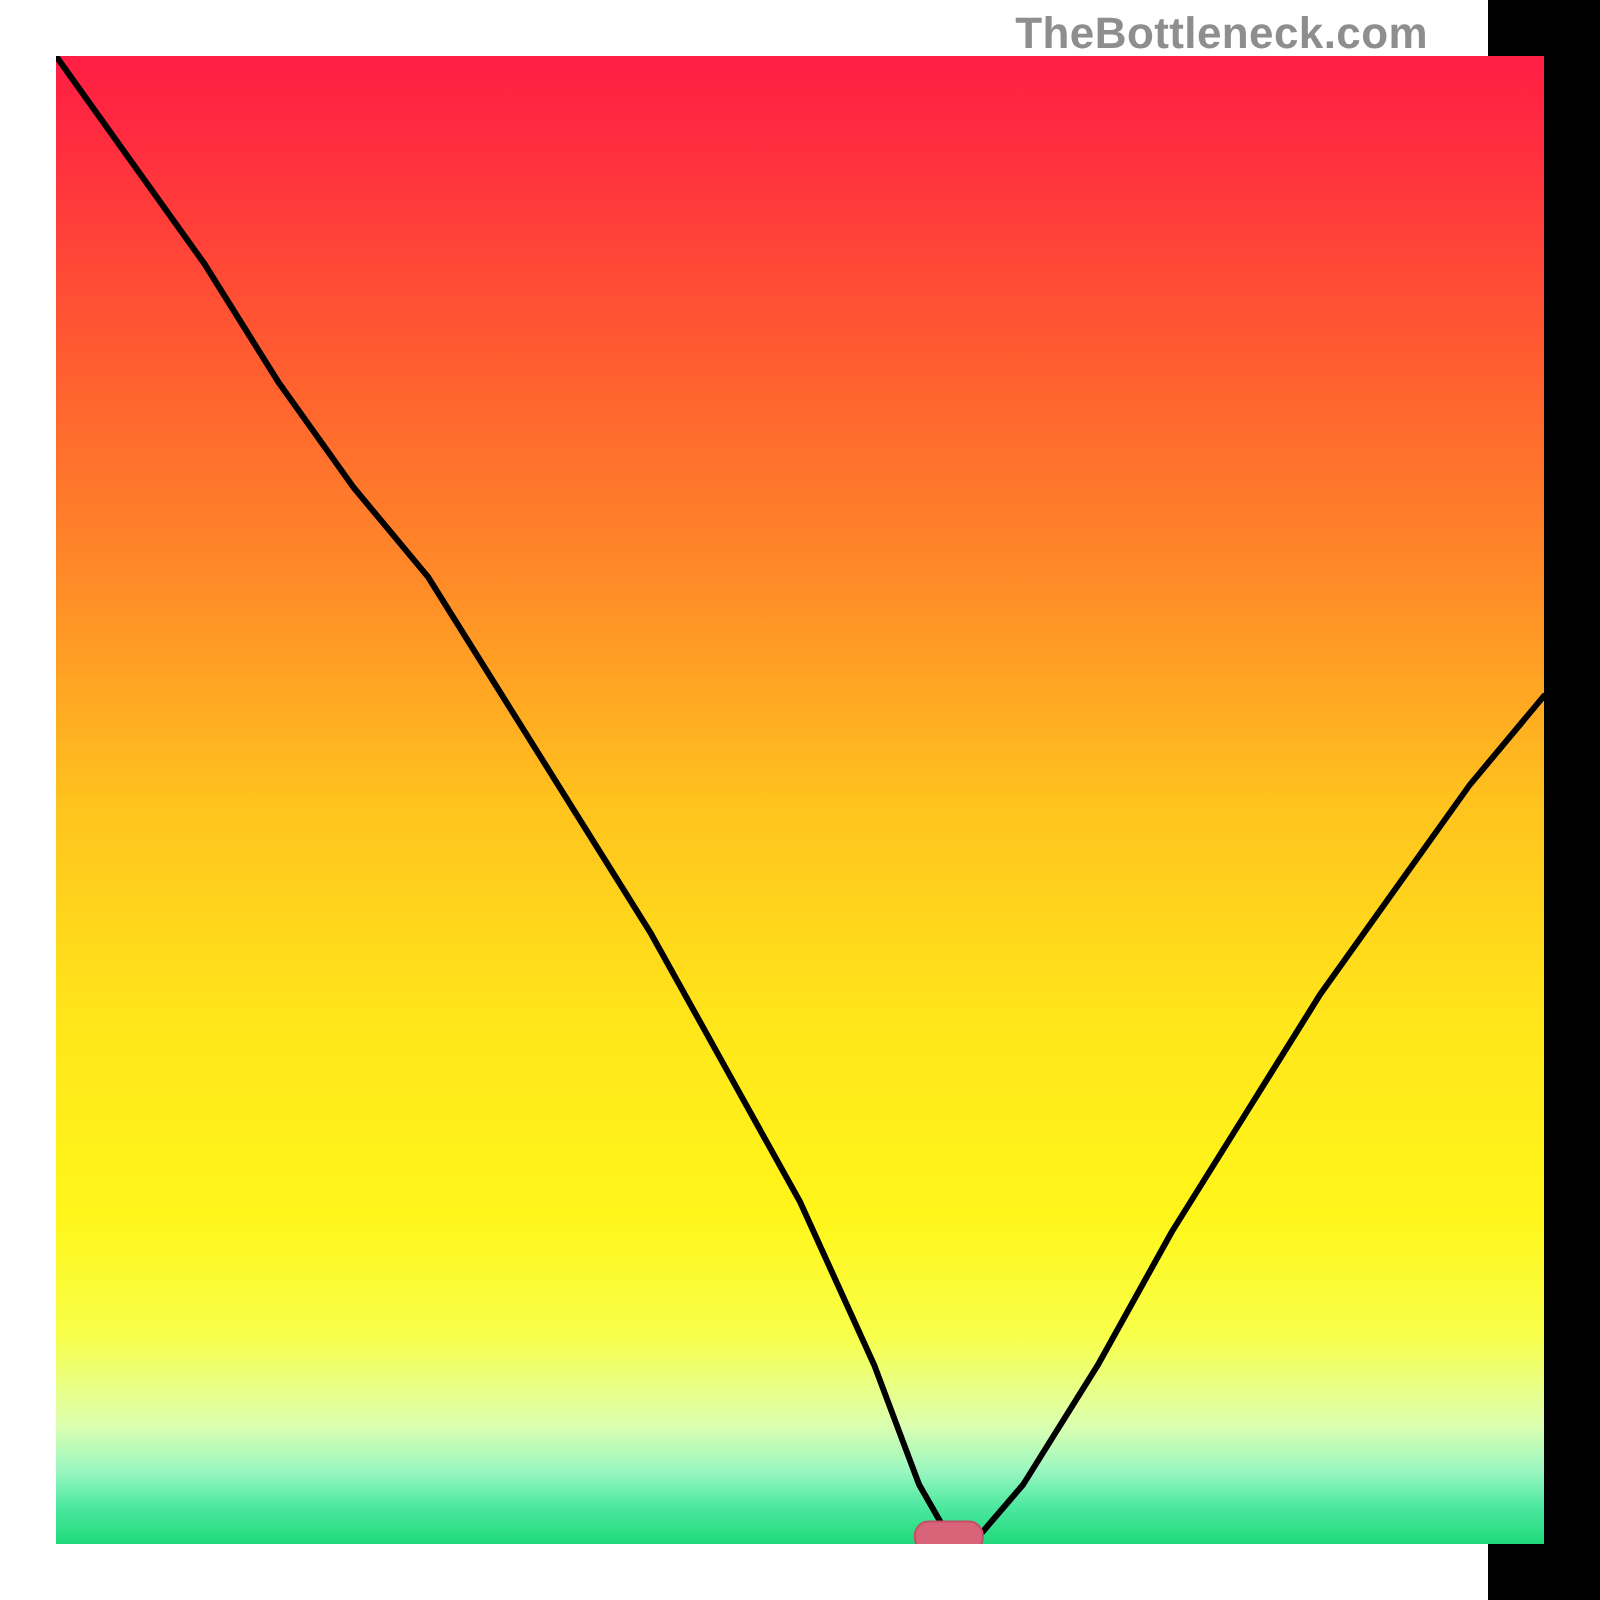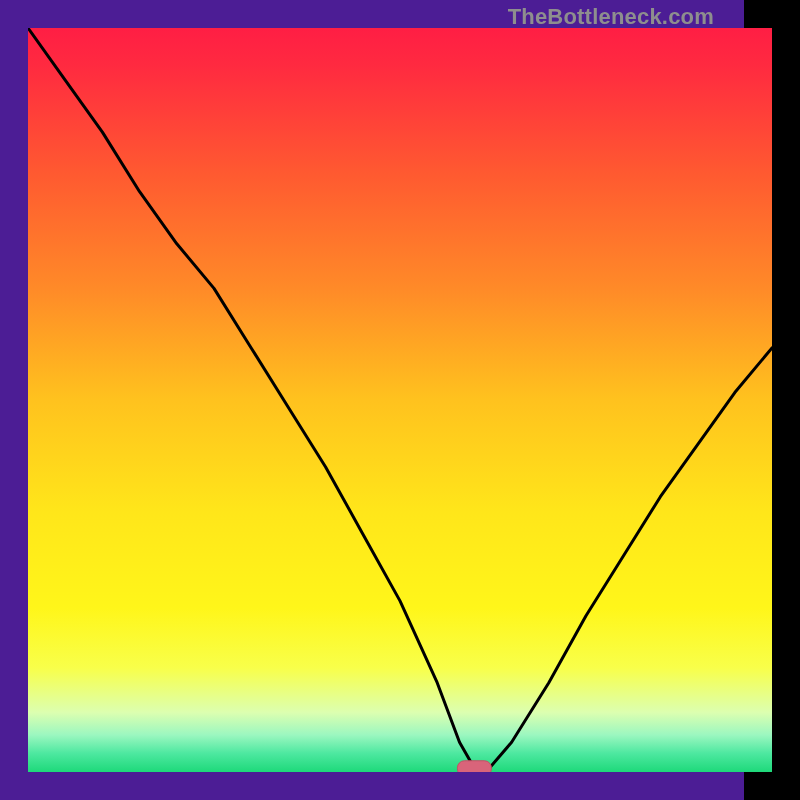--- a/index.html
+++ b/index.html
@@ -9,21 +9,21 @@
     height: 800px;
     background: #000;
     overflow: hidden;
   }
   .frame {
     position: absolute;
     left: 0;
     top: 0;
     width: 744px;
     height: 800px;
-    background: #4c1d95;
+    background: #ffffff;
   }
   .plot-area {
     position: absolute;
     left: 28px;
     top: 28px;
     width: 744px;
     height: 744px;
     overflow: hidden;
   }
   .watermark {

